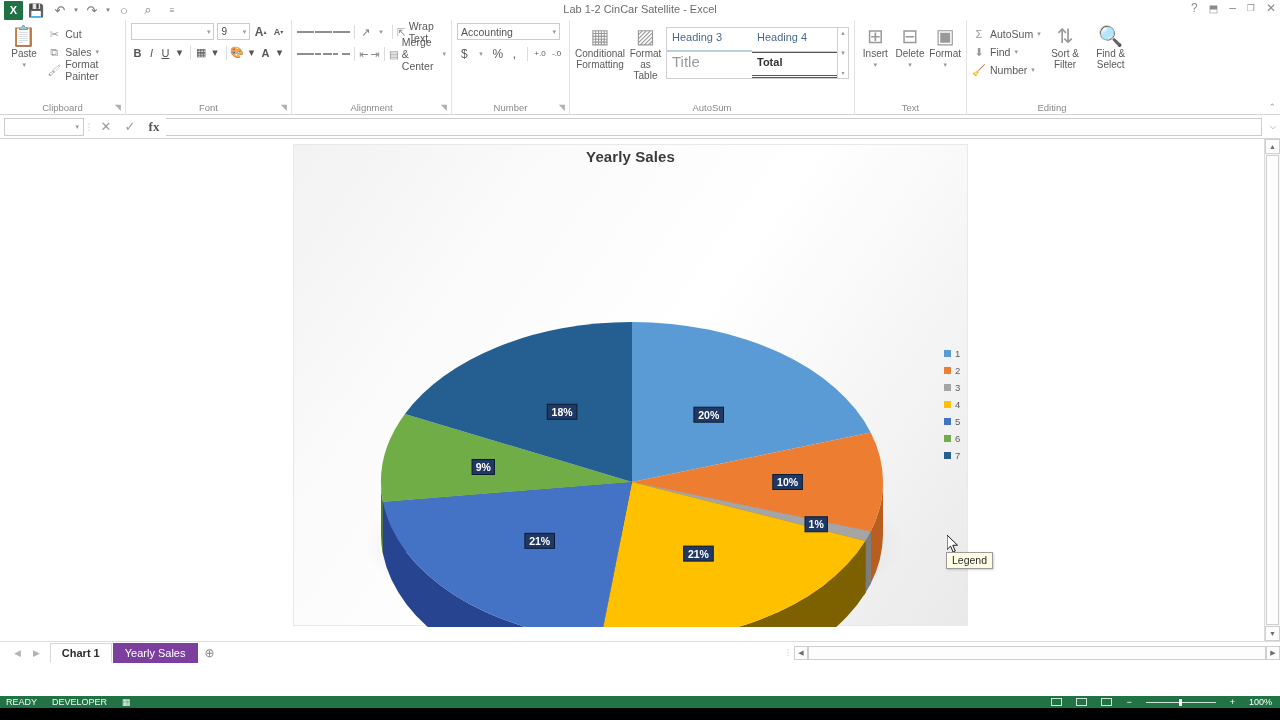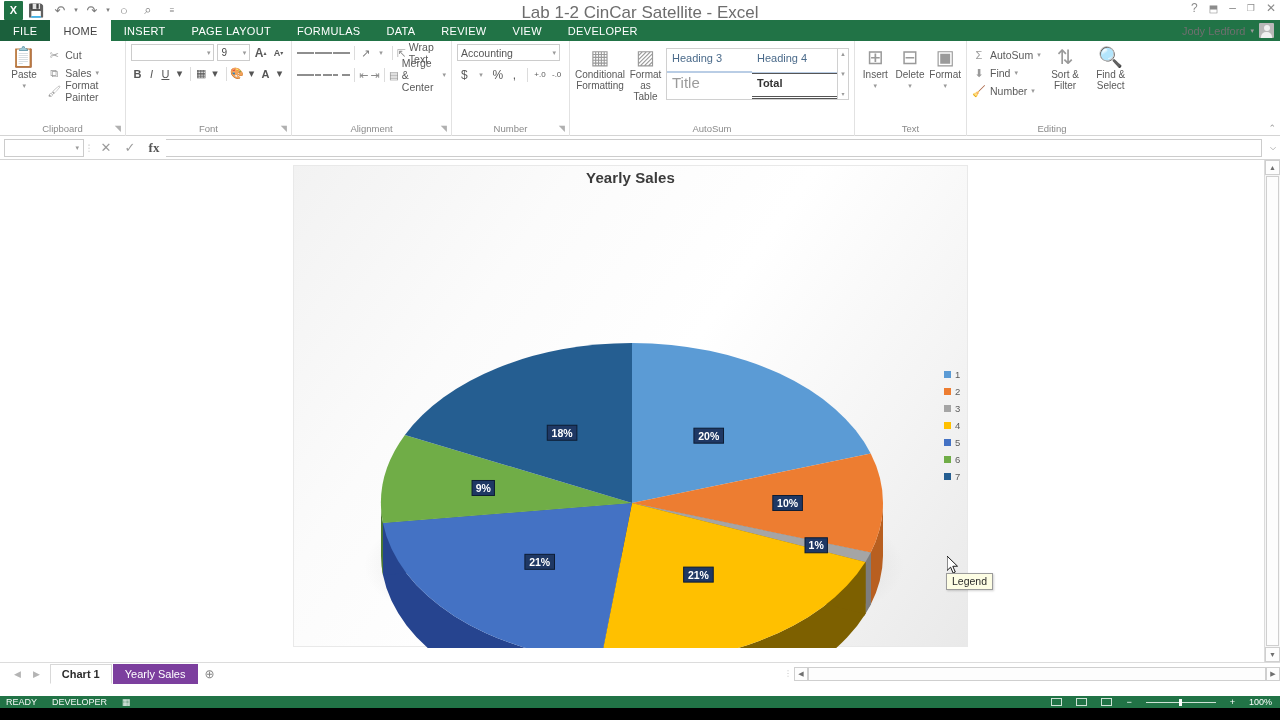--- a/index.html
+++ b/index.html
@@ -8,21 +8,21 @@
 
   .app { position:absolute; left:0; top:0; width:1280px; height:708px; background:#fff; }
 
   
   .titlebar { position:relative; height:20px; background:#fff; }
   .qat { position:absolute; left:4px; top:0; height:20px; display:flex; align-items:center; gap:2px; }
   .qat .ic { width:22px; height:18px; display:flex; align-items:center; justify-content:center; color:#7c7c7c; font-size:13px; }
   .xlogo { width:19px; height:19px; background:#207245; color:#fff; font-size:11px; font-weight:bold;
            display:flex; align-items:center; justify-content:center; border-radius:1px; }
   .save-ic { color:#8a8a8a; font-size:14px; }
-  .title-text { position:absolute; left:0; right:0; top:3px; text-align:center; font-size:17px; color:#6d6d6d; }
+  .title-text { position:absolute; left:0; right:0; top:3px; text-align:center; font-size:11px; color:#6d6d6d; }
   .wincontrols { position:absolute; right:4px; top:1px; display:flex; gap:11px; align-items:center; color:#8c8c8c; font-size:12px;}
   .wincontrols div { cursor:default; }
 
   
   .tabs { position:relative; height:21px; background:#217346; }
   .tabrow { position:absolute; left:0; top:0; height:21px; display:flex; align-items:stretch; }
   .tab { padding:0 13px; display:flex; align-items:center; font-size:11px; color:#fff;
          letter-spacing:.3px; }
   .tab.file { background:#1b603c; }
   .tab.active { background:#fff; color:#444; }
@@ -157,38 +157,20 @@
     <div class="title-text">Lab 1-2 CinCar Satellite - Excel</div>
     <div class="wincontrols">
       <div>?</div>
       <div style="font-size:10px;">⬒</div>
       <div>–</div>
       <div style="font-size:9px;">❐</div>
       <div>✕</div>
     </div>
   </div>
 
-  <div class="tabs">
-    <div class="tabrow">
-      <div class="tab file">FILE</div>
-      <div class="tab active">HOME</div>
-      <div class="tab">INSERT</div>
-      <div class="tab">PAGE LAYOUT</div>
-      <div class="tab">FORMULAS</div>
-      <div class="tab">DATA</div>
-      <div class="tab">REVIEW</div>
-      <div class="tab">VIEW</div>
-      <div class="tab">DEVELOPER</div>
-    </div>
-    <div class="userbox">
-      <span>Jody Ledford</span>
-      <span class="arrow">▾</span>
-      <span class="avatar"></span>
-    </div>
-  </div>
 
   <div class="ribbon">
 
     <div class="group" style="width:126px;">
       <div class="gbody">
         <div class="big">
           <span class="glyph">📋</span>
           <span class="cap">Paste</span>
           <span class="arrow">▾</span>
         </div>

